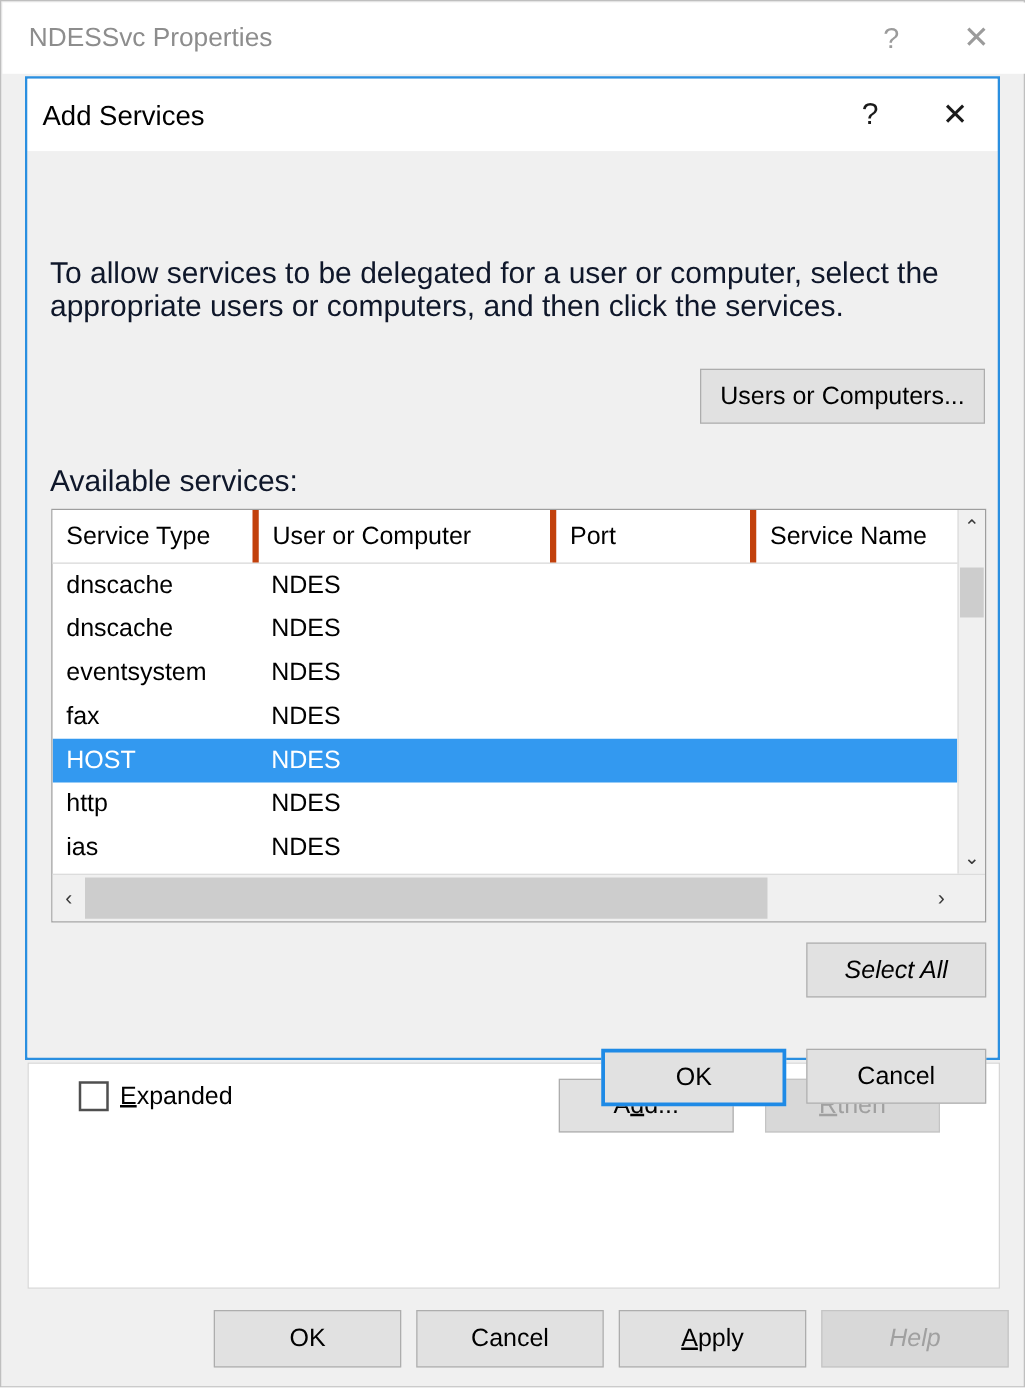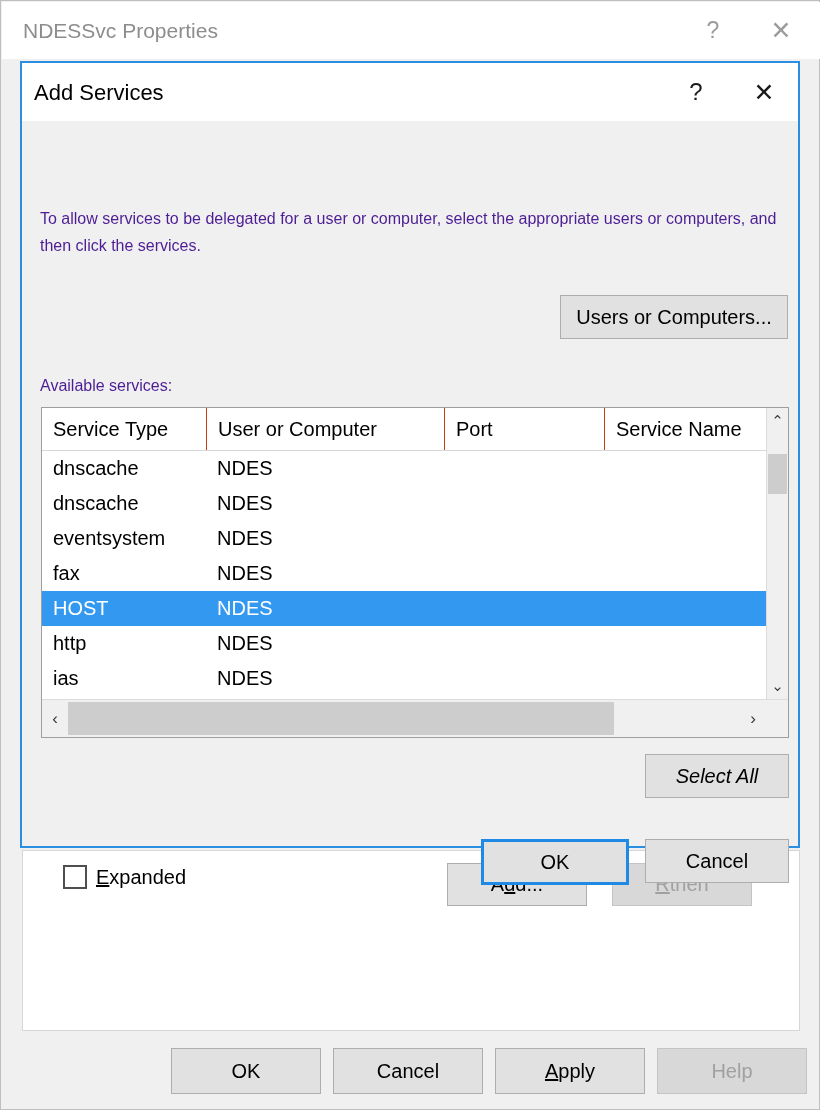--- a/index.html
+++ b/index.html
@@ -118,21 +118,21 @@
   #remove-button {
     position: absolute;
     left: 611px; top: 862px;
     width: 140px; height: 43px;
   }
 
   #parent-footer-buttons { position: absolute; left: 0; top: 1047px; width: 820px; height: 50px; }
   #parent-ok-button     { position: absolute; left: 170px; top: 0; width: 150px; height: 46px; }
   #parent-cancel-button { position: absolute; left: 332px; top: 0; width: 150px; height: 46px; }
   #parent-apply-button  { position: absolute; left: 494px; top: 0; width: 150px; height: 46px; }
-  #parent-help-button   { position: absolute; left: 656px; top: 0; width: 150px; height: 46px; }
+  #parent-help-button   { position: absolute; left: 656px; top: 0; width: 150px; height: 46px; font-style: italic; }
 
   
   #modal-dialog {
     position: absolute;
     left: 20px; top: 61px;
     width: 780px; height: 787px;
     background: #f0f0f0;
     border: 2px solid #2a8fe0;
     box-sizing: border-box;
   }
@@ -163,22 +163,22 @@
   }
 
   #modal-body {
     position: absolute;
     left: 0; top: 58px;
     width: 776px; height: 725px;
     background: #f0f0f0;
   }
   .modal-text {
     position: absolute;
-    font-size: 16px;
-    color: #4c1d95;
+    font-size: 24px;
+    color: #0f172a;
     line-height: 27px;
   }
   #intro-text-1 { left: 18px; top: 84px; width: 750px; }
   #intro-text-2 { left: 18px; top: 172px; width: 500px; }
   #available-label { left: 18px; top: 251px; }
 
   #users-or-computers-button {
     position: absolute;
     left: 538px; top: 174px;
     width: 228px; height: 44px;
@@ -203,21 +203,21 @@
     box-sizing: border-box;
   }
   .col-header {
     position: absolute;
     top: 0; height: 42px;
     display: flex;
     align-items: center;
     font-size: 20px;
     color: #000000;
     box-sizing: border-box;
-    border-right: 1px solid #c2410c;
+    border-right: 5px solid #c2410c;
     padding-left: 11px;
     white-space: nowrap;
     overflow: hidden;
   }
   #col-header-0 { left: 0;     width: 165px; }
   #col-header-1 { left: 165px; width: 238px; }
   #col-header-2 { left: 403px; width: 160px; }
   #col-header-3 { left: 563px; width: 161px; border-right: none; }
 
   #header-sort-indicator {

